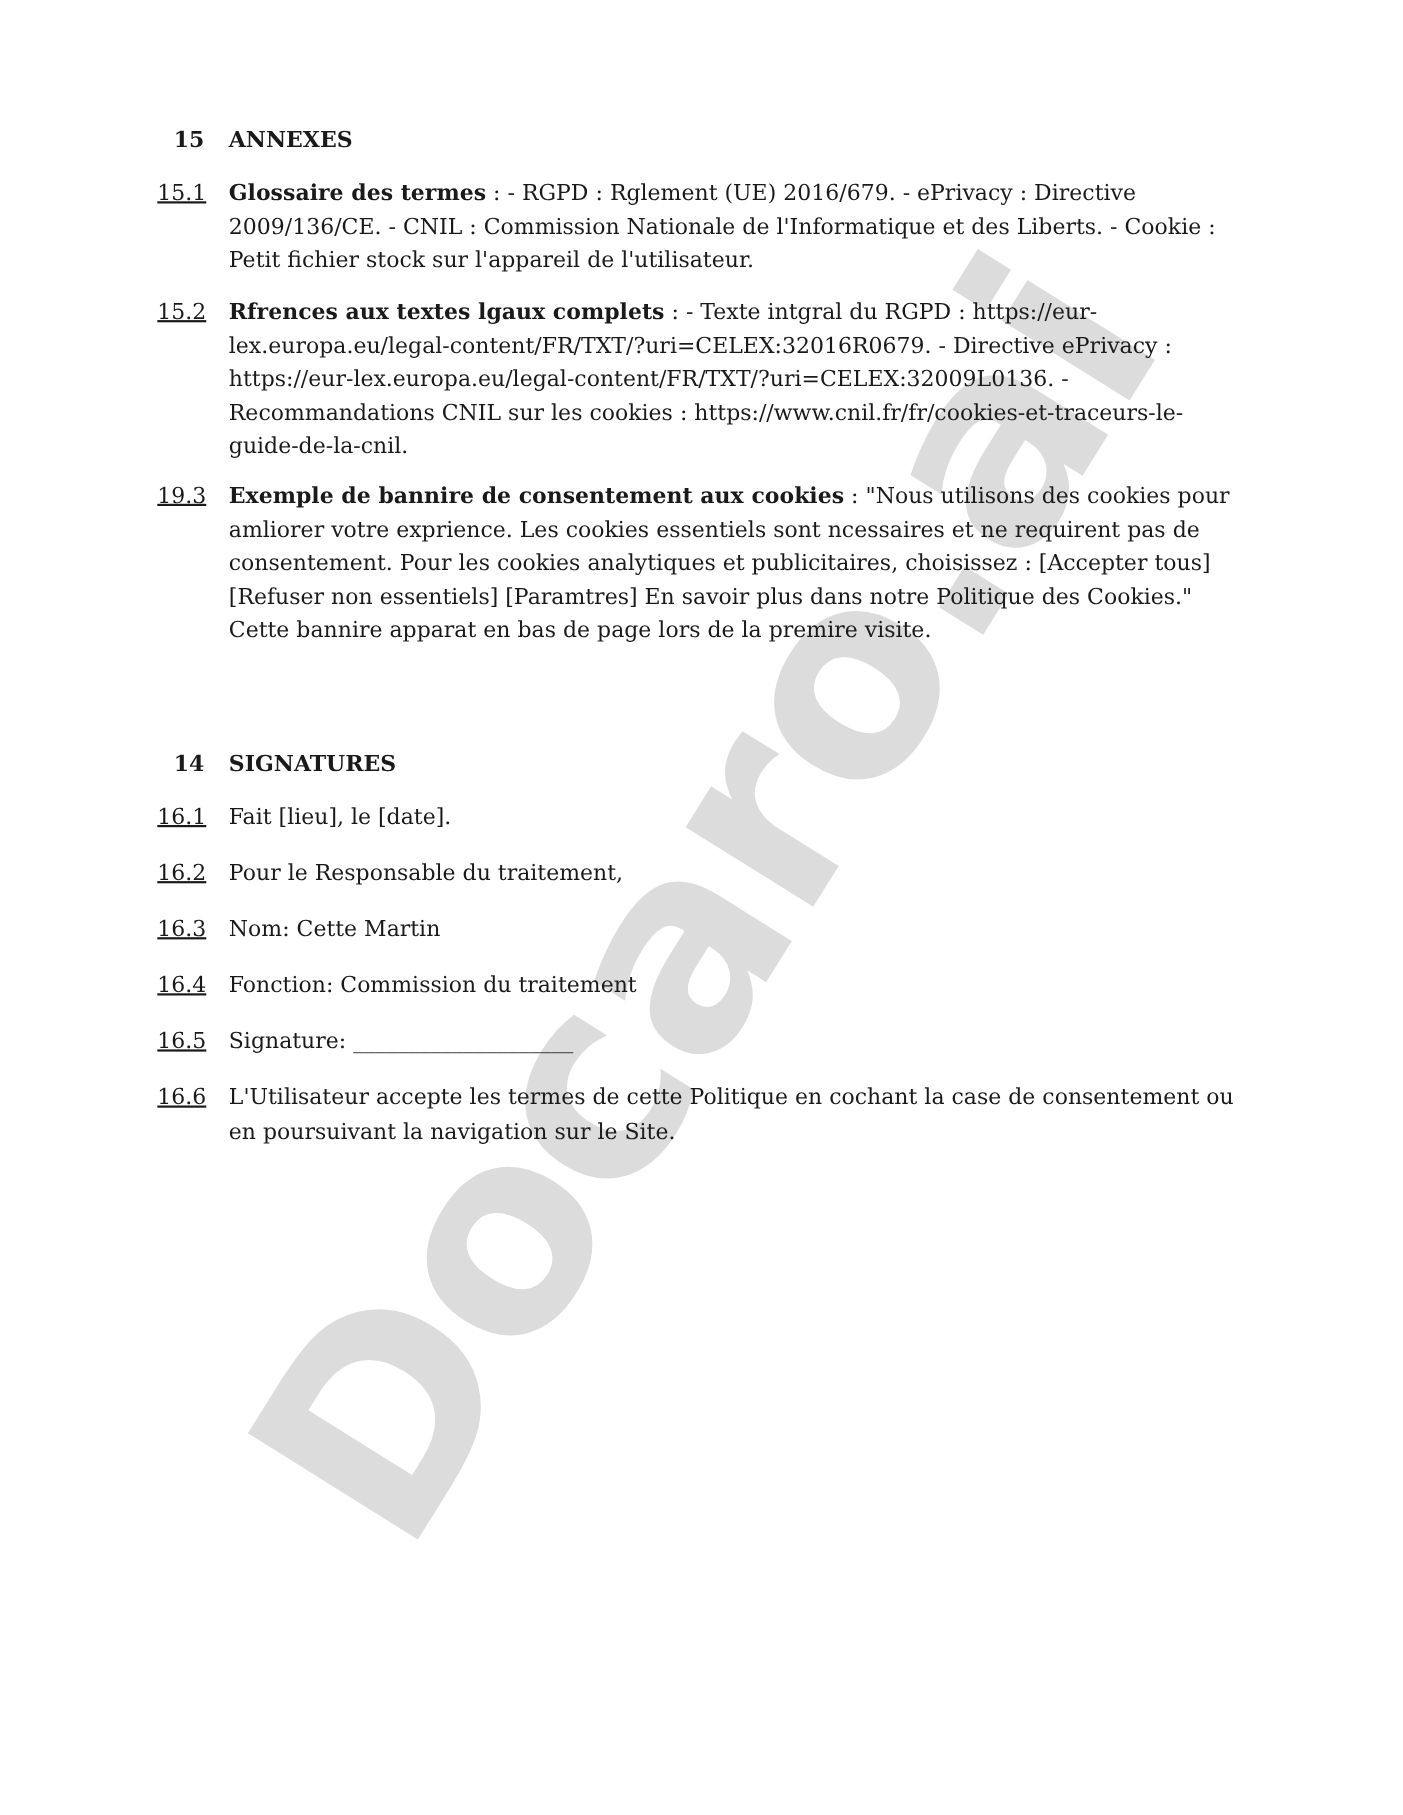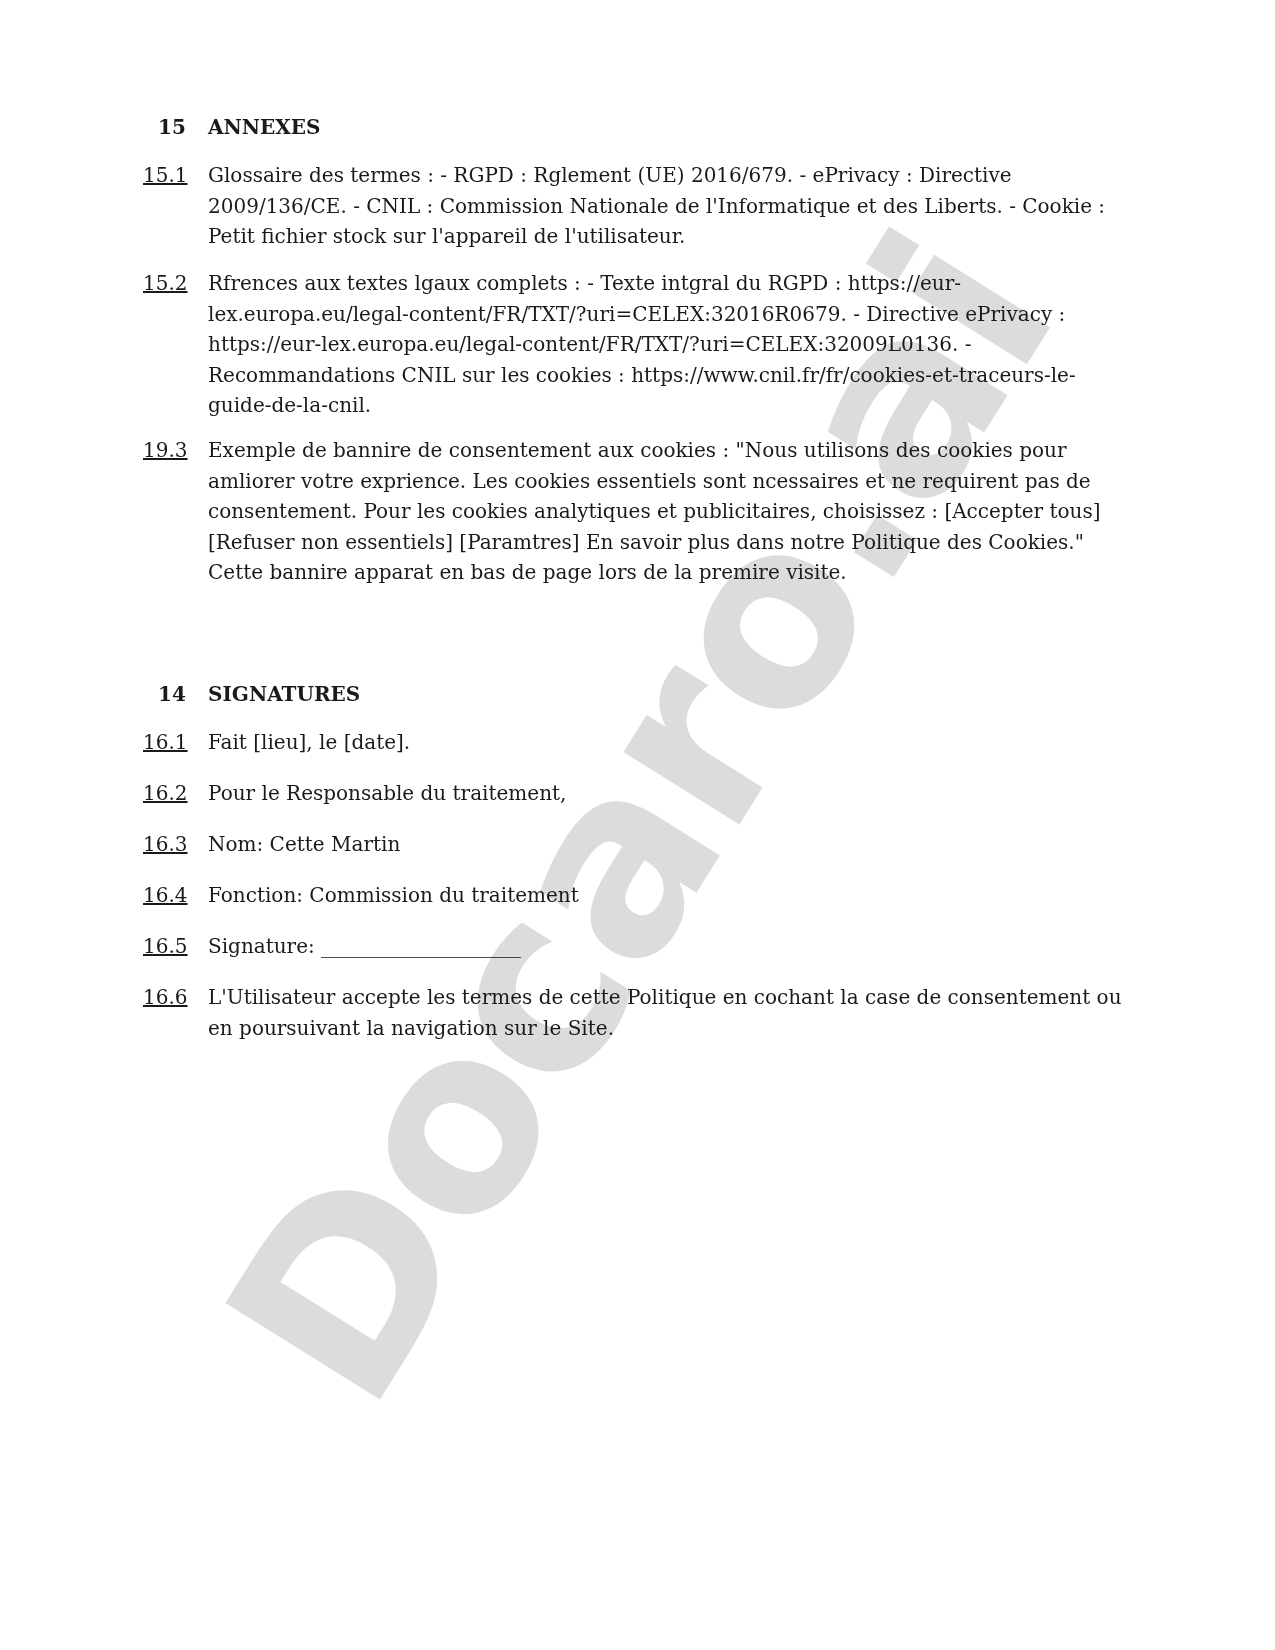--- a/index.html
+++ b/index.html
@@ -10,21 +10,21 @@
                font-family: "DejaVu Sans", "Liberation Sans", sans-serif; font-weight: bold;
                font-size: 250px; color: #dcdcdc; white-space: nowrap; z-index: 0;
                letter-spacing: -4px; pointer-events: none; }
   .content { position: relative; z-index: 1; }
   .heading { position: absolute; left: 0; font-weight: bold; font-size: 20px; }
   .heading .num { position: absolute; left: 158px; width: 30px; text-align: left; }
   .heading .title { position: absolute; left: 208px; white-space: nowrap; text-align: center; }
   .clause { position: absolute; left: 0; width: 1275px; font-size: 20px; line-height: 30.5px; }
   .clause .num { position: absolute; left: 143px; top: 0; text-decoration: underline; }
   .clause .text { position: absolute; left: 208px; width: 930px; }
-  .clause b { font-weight: normal; }
+  .clause b { font-weight: bold; }
 </style>
 </head>
 <body>
 
 <div class="page">
   <div class="watermark">Docaro.ai</div>
 
   <div class="content">
 
     <div class="heading" style="top:115px;">

